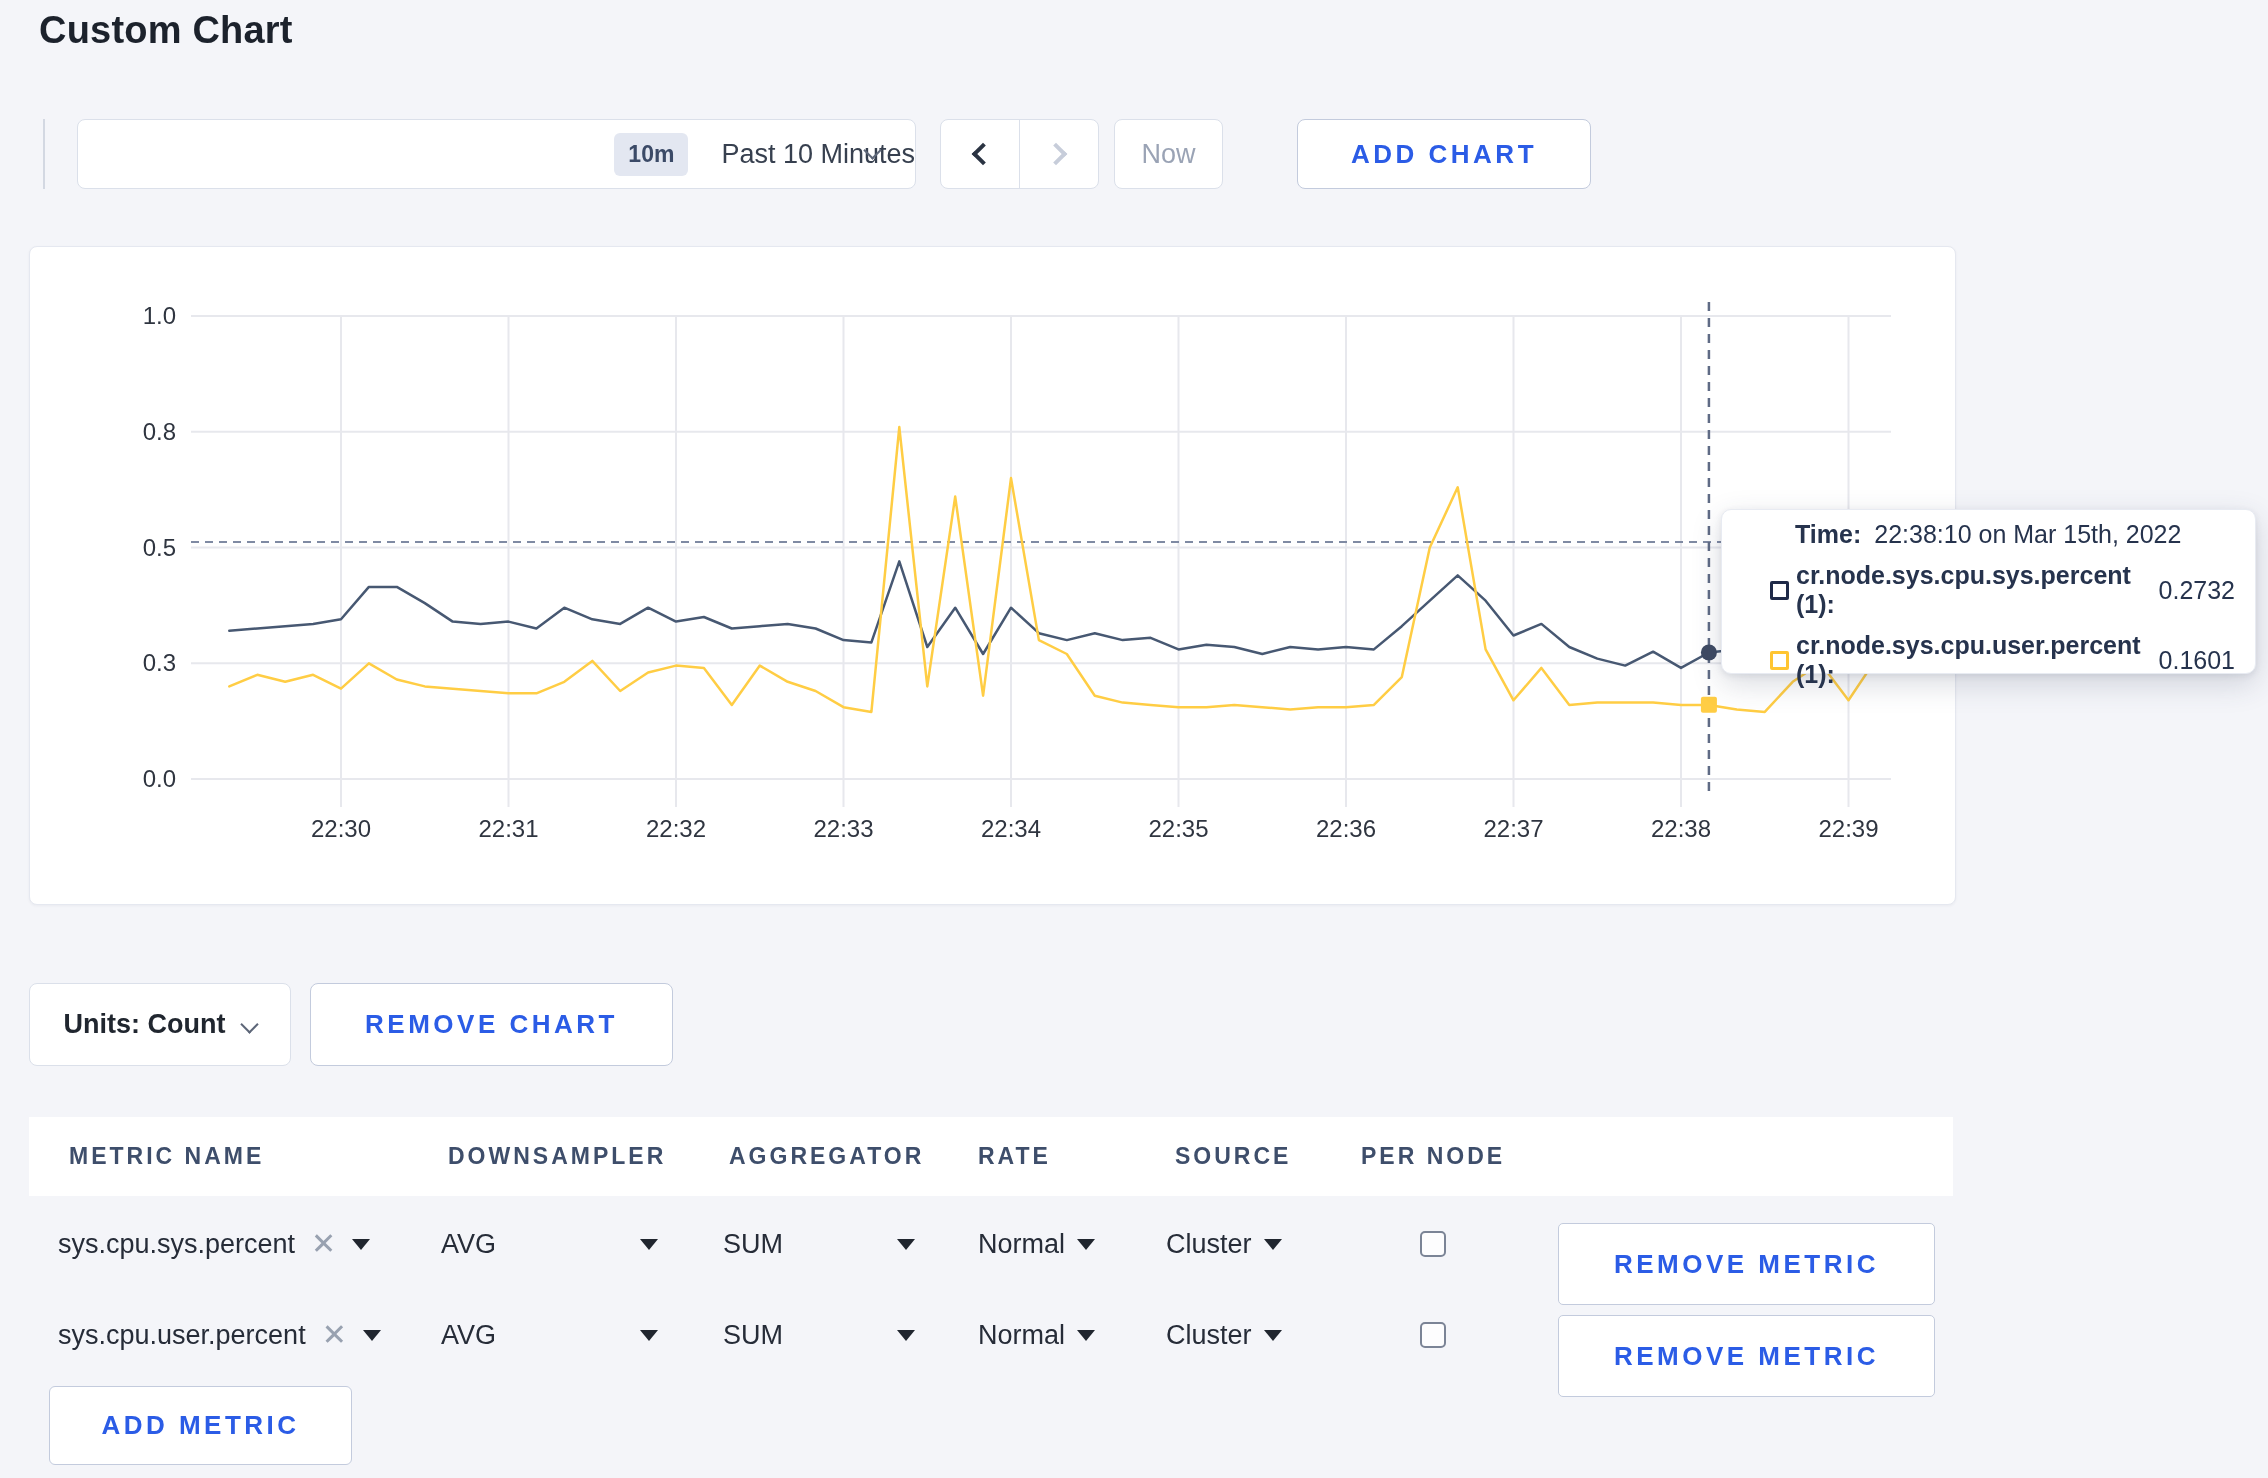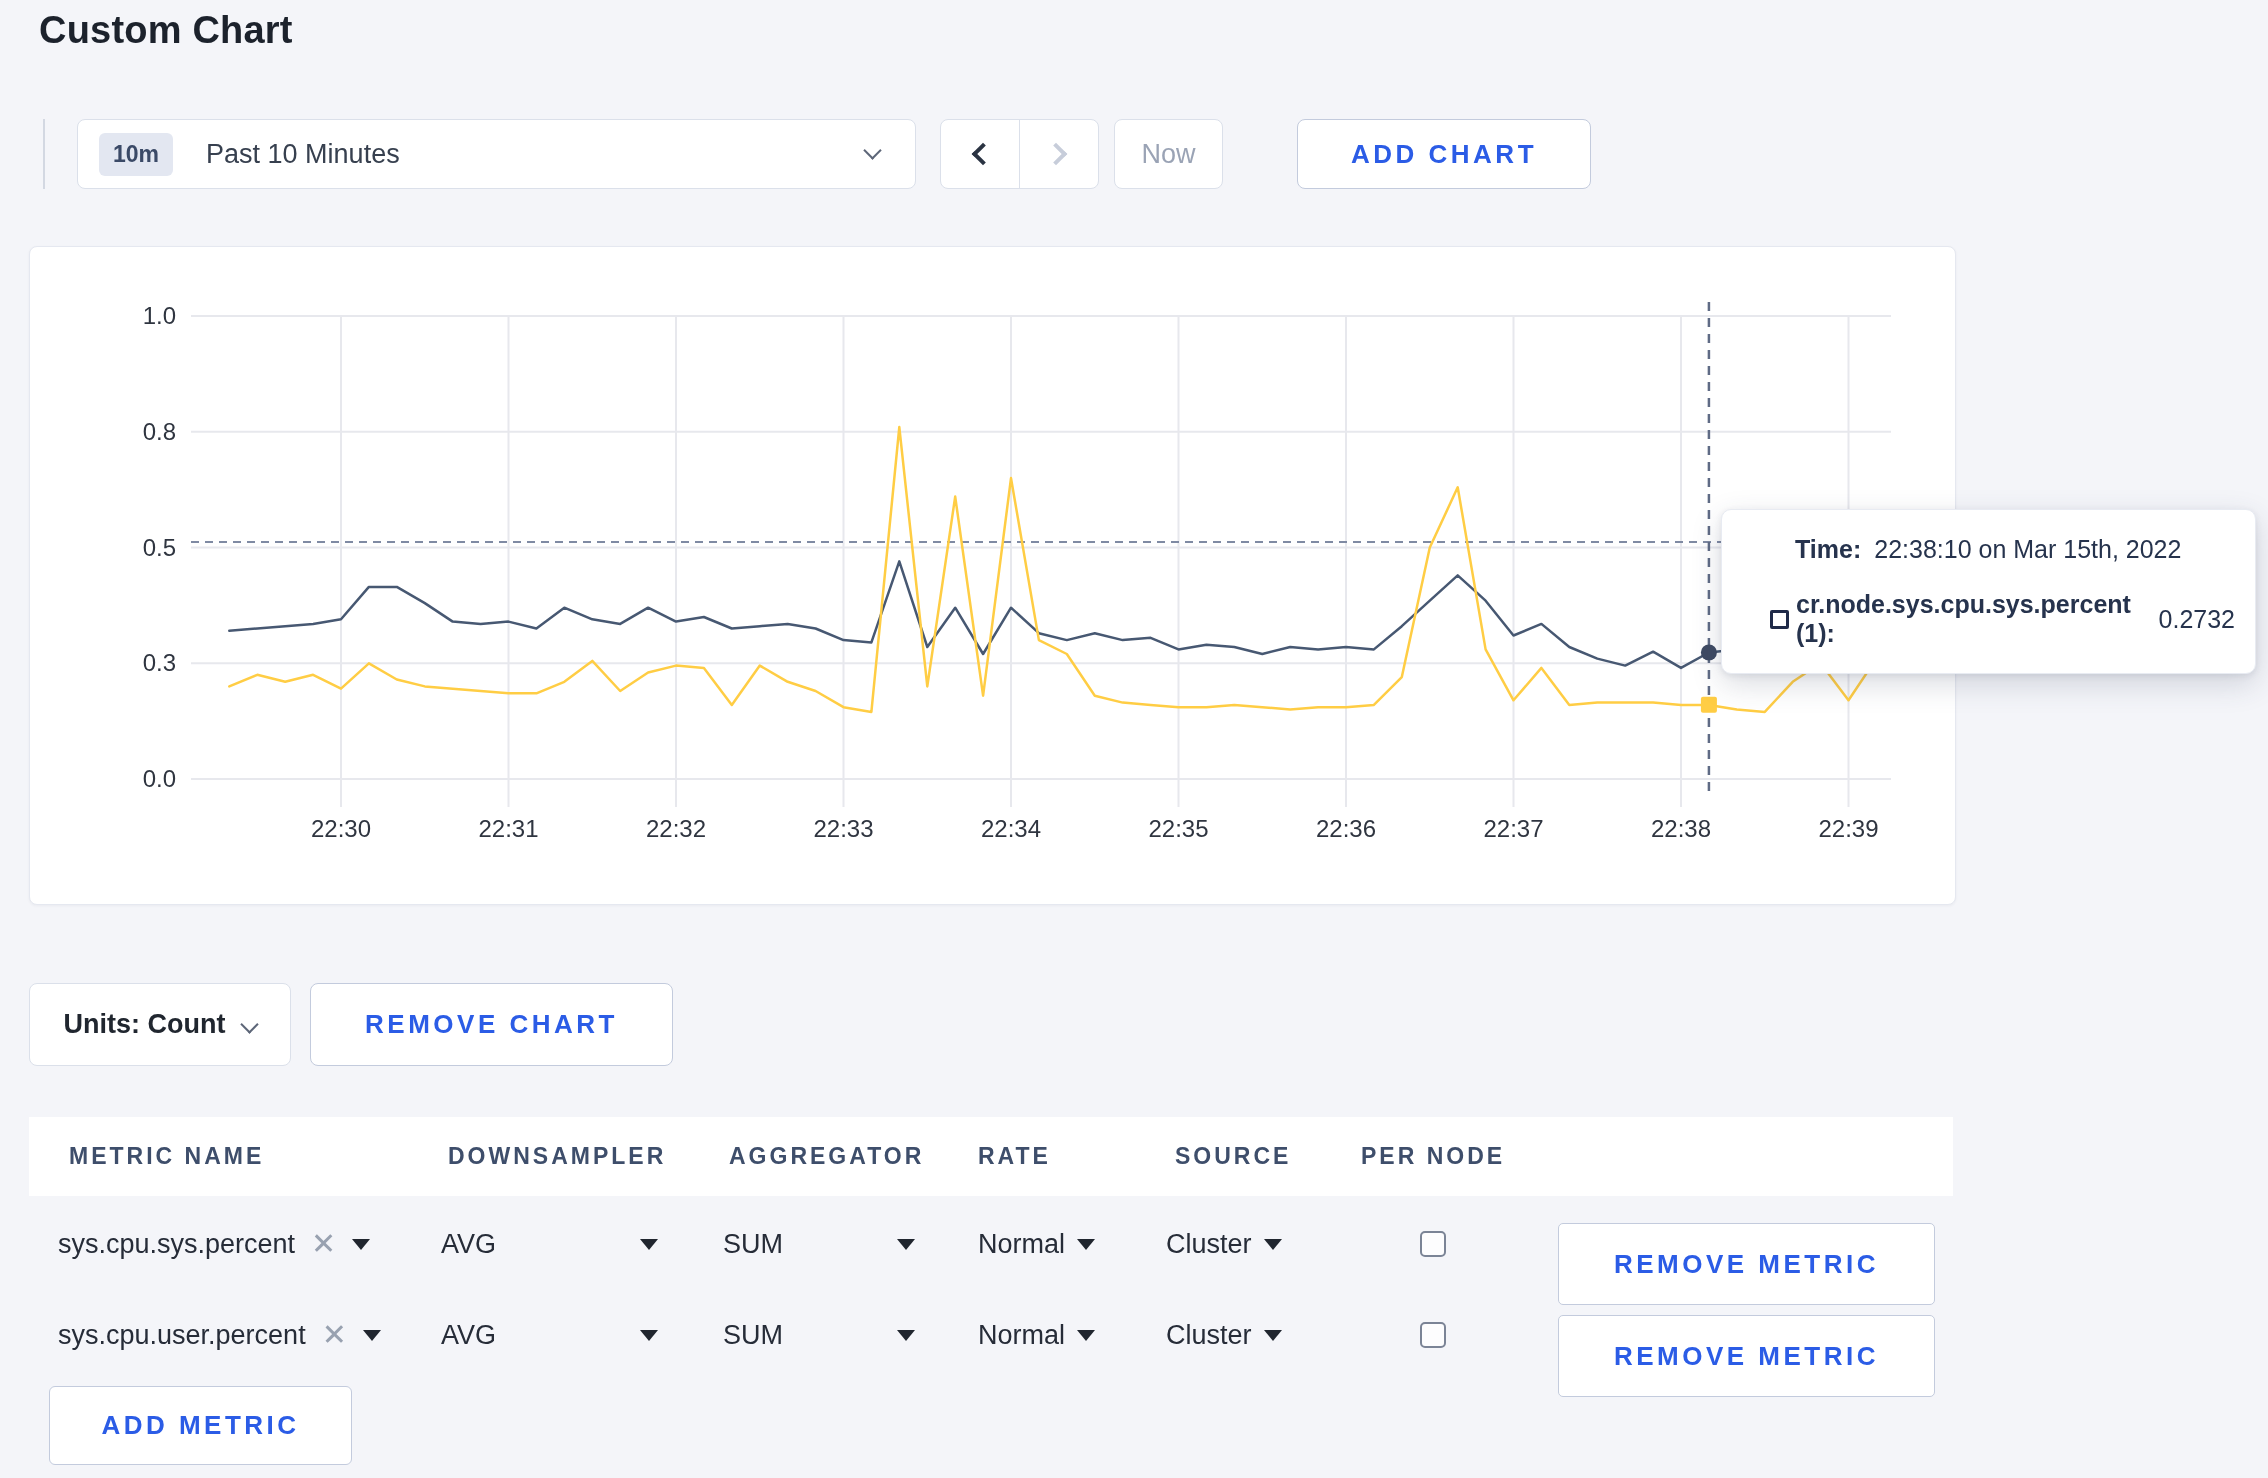--- a/index.html
+++ b/index.html
@@ -25,20 +25,21 @@
 
   .box {
     background:#ffffff;
     border:1px solid #dbe0ea;
     border-radius:8px;
   }
   #time-dropdown {
     left:77px; top:119px; width:839px; height:70px;
     display:flex; align-items:center; padding-left:21px;
     cursor:pointer;
+    justify-content:flex-end;
   }
   #time-badge {
     background:#e3e7f1; color:#3b4a67;
     font-size:23px; font-weight:700;
     padding:8px 14px; border-radius:6px;
   }
   #time-label { margin-left:33px; font-size:27px; color:#37404f; }
   .chev {
     display:inline-block; width:13px; height:13px;
     border-right:2.5px solid #5d6678; border-bottom:2.5px solid #5d6678;
@@ -217,20 +218,25 @@
 <div class="abs" id="chart-tooltip">
   <div class="tt-row time-row">
     <span class="tt-label">Time:</span>
     <span class="tt-val">22:38:10 on Mar 15th, 2022</span>
   </div>
   <div class="tt-row">
     <span class="tt-sq" style="border-color: rgb(31, 42, 72);"></span>
     <span class="tt-label">cr.node.sys.cpu.sys.percent (1):</span>
     <span class="tt-val">0.2732</span>
   </div>
+  <div class="tt-row">
+    <span class="tt-sq" style="border-color: rgb(255, 197, 49);"></span>
+    <span class="tt-label">cr.node.sys.cpu.user.percent (1):</span>
+    <span class="tt-val">0.1601</span>
+  </div>
 </div>
 
 <div class="abs box" id="units-select">
   <span id="units-label">Units: Count</span>
   <span class="chev"></span>
 </div>
 
 <div class="abs blue-btn" id="remove-chart-button">REMOVE CHART</div>
 
 <div class="abs" id="table-header">

